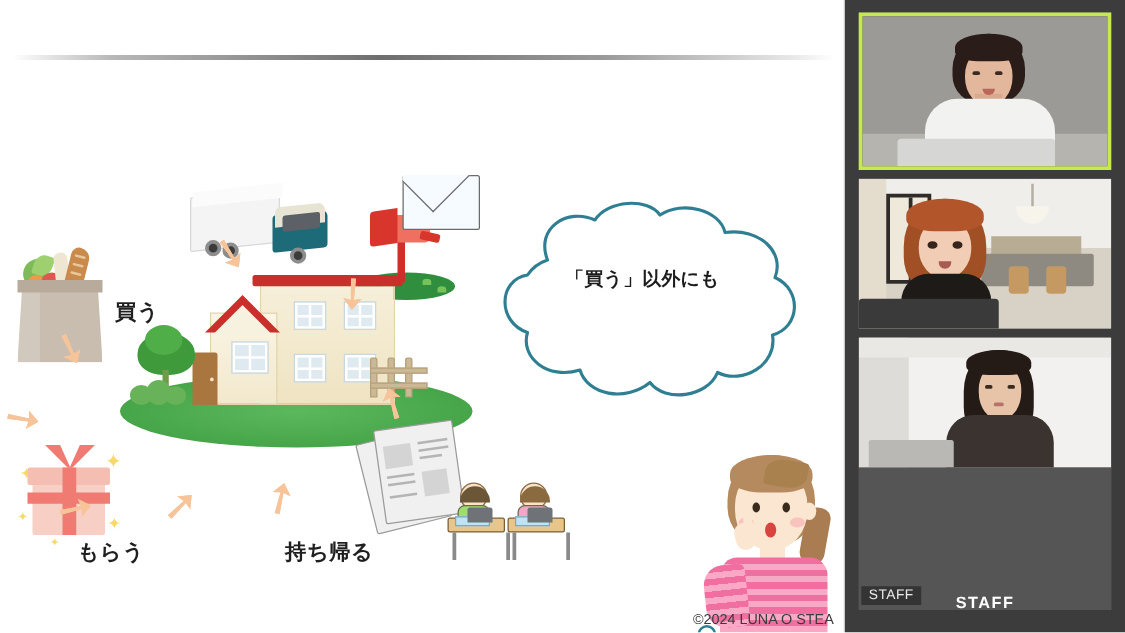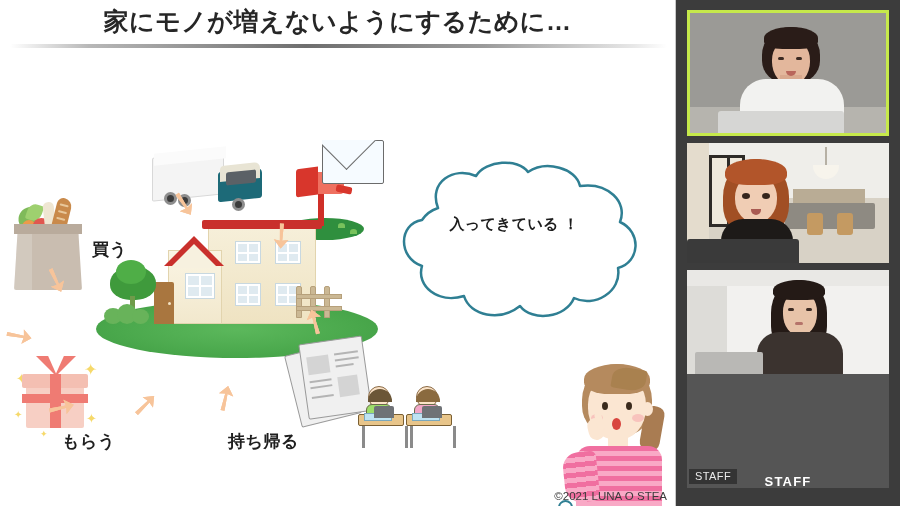--- a/index.html
+++ b/index.html
@@ -554,23 +554,20 @@
   .v3-placeholder{ position:absolute; left:0; top:104px; width:202px; height:114px;
                    background:#555555; }
 </style>
 </head>
 <body>
 
 <div class="app">
 
   <div class="slide">
 
-    <div class="slide-header">
-      <div class="slide-title">家にモノが増えないようにするために…</div>
-    </div>
     <div class="title-rule"></div>
 
 
     <div class="illus">
 
       <div class="bag">
         <div class="leaf1"></div>
           <div class="leaf2"></div>
         <div class="carrot"></div>
           <div class="tomato"></div>
@@ -701,21 +698,21 @@
       <div class="arw" style="left:300px; top:172px; transform:rotate(-150deg);">➘</div>
 
       <div class="cloud">
         <svg width="276" height="168" viewBox="0 0 276 168" aria-hidden="true">
           <path d="M62,50 C52,24 78,8 100,18 C110,2 142,0 152,14 C170,2 200,10 204,28
                    C232,24 252,44 244,64 C266,74 264,104 242,110 C246,134 218,150 198,140
                    C190,160 156,164 144,148 C124,164 94,158 88,138 C62,146 40,128 46,108
                    C22,100 22,66 46,62 C50,56 56,52 62,50 Z" fill="#ffffff" stroke="#2f7f93" stroke-width="2.5" stroke-linejoin="round"></path>
         </svg>
         <div class="cloud-text">
-          <div>入ってきている ！</div>
+          <div>「買う」以外にも</div>
         </div>
       </div>
       <div class="bub bub1"></div>
       <div class="bub bub2"></div>
 
       <div class="woman">
         <div class="hair-back"></div>
         <div class="pony"></div>
         <div class="ear"></div>
         <div class="face"></div>
@@ -727,21 +724,21 @@
         <div class="mouth"></div>
         <div class="neck"></div>
         <div class="shirt"></div>
         <div class="armR"></div>
         <div class="hand"></div>
         <div class="finger"></div>
       </div>
 
     </div>
 
-    <div class="copyright">©2021 LUNA O STEA</div>
+    <div class="copyright">©2024 LUNA O STEA</div>
   </div>
 
   <div class="video-panel">
 
     <div class="tile t1">
       <div class="v1-bg"></div>
       <div class="v1-hair"></div>
       <div class="v1-face"></div>
       <div class="v1-bangs"></div>
       <div class="v1-neck"></div>

